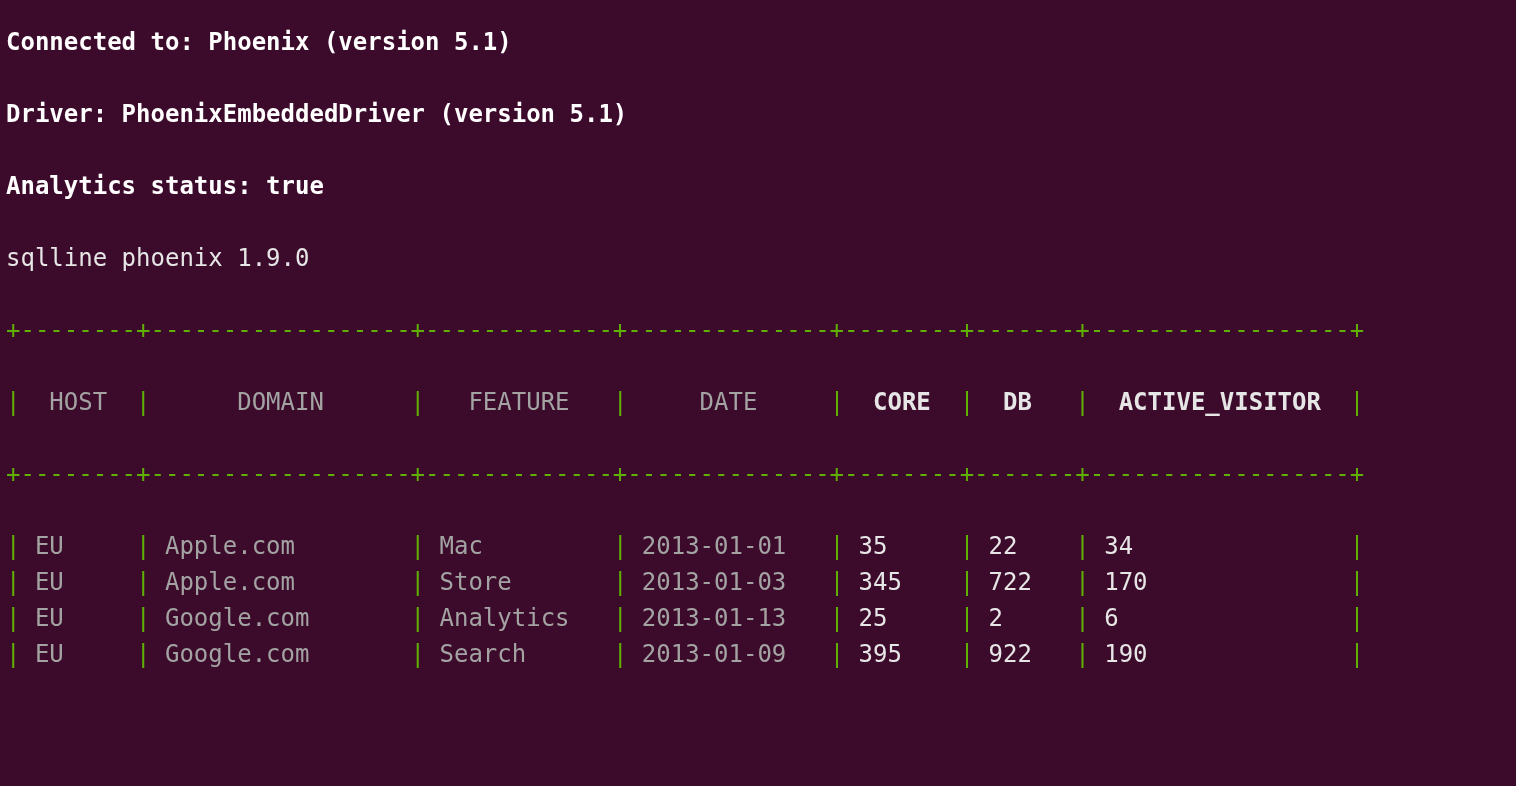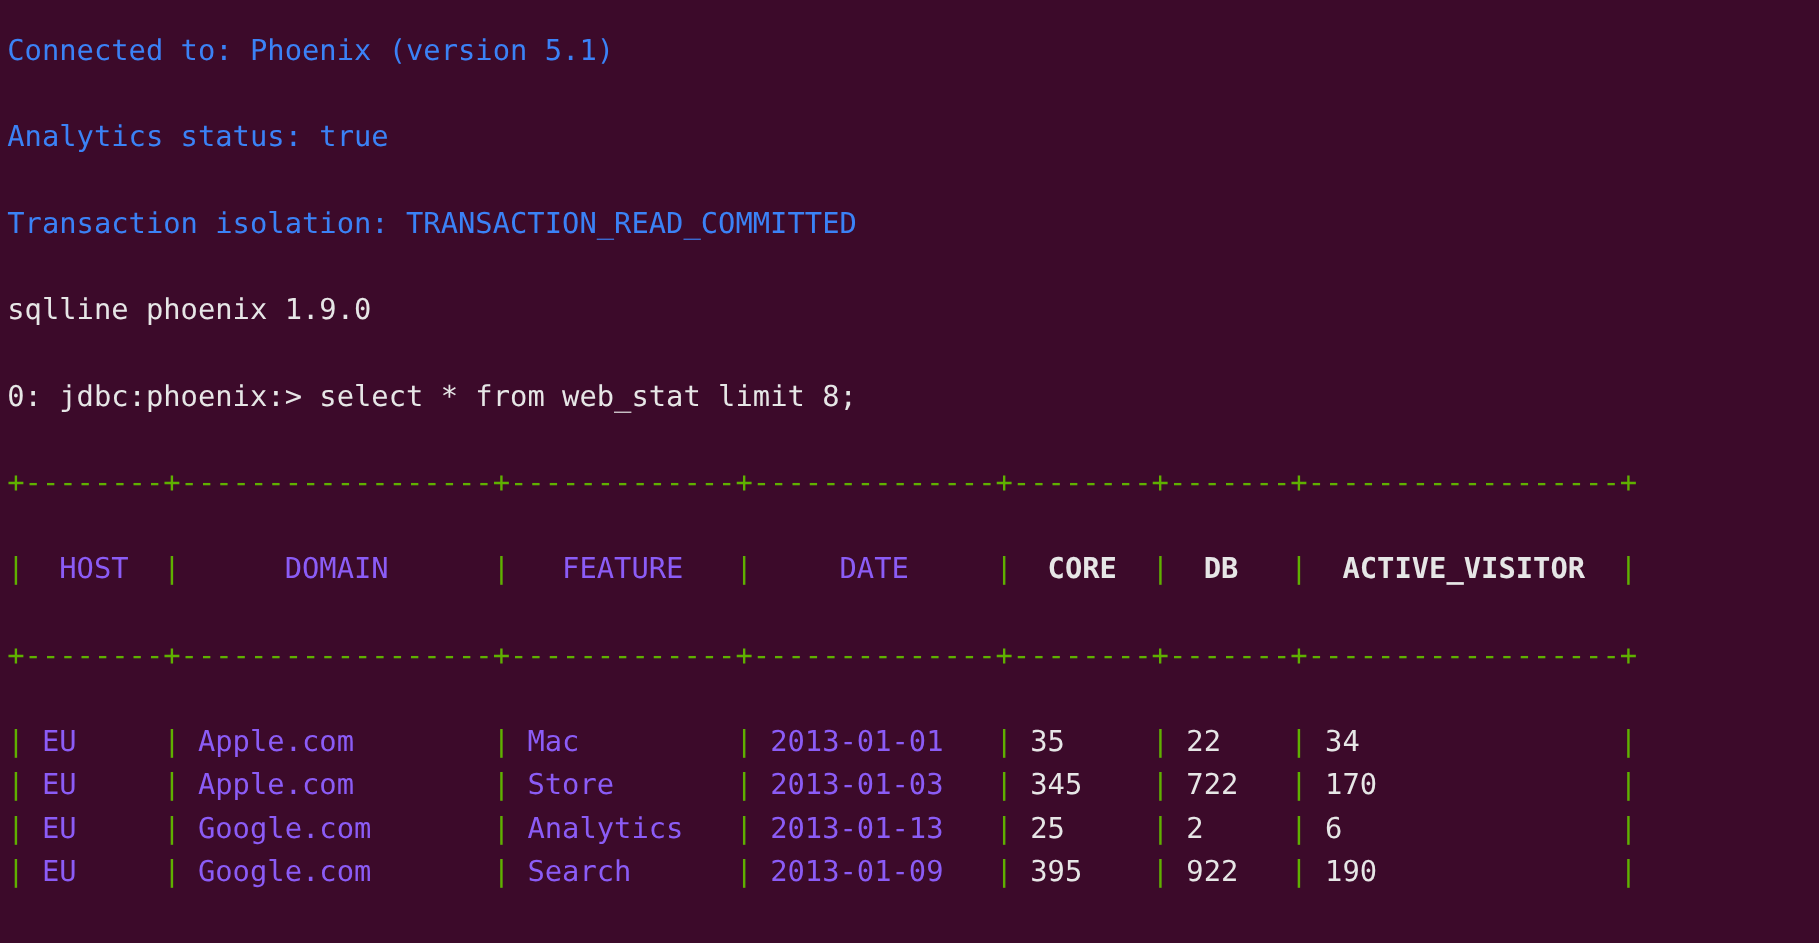--- a/index.html
+++ b/index.html
@@ -9,35 +9,34 @@
     font-family: 'Ubuntu Mono', 'DejaVu Sans Mono', 'Consolas', monospace;
     font-size: 24px;
     line-height: 1.5;
     -webkit-font-smoothing: antialiased;
   }
   .terminal {
     padding: 0 6px;
     white-space: pre;
     color: #e6e6e6;
   }
-  .dim      { color: #3b82f6; }          
+  .dim      { color: #ffffff; font-weight: bold; }          
   .fg       { color: #e6e6e6; }          
-  .cyan     { color: #8b5cf6; }          
+  .cyan     { color: #a3a3a3; }          
   .green    { color: #5fb000; }          
   .bold     { font-weight: 700; margin-top: 23px; }
   .line     { display: block; height: 1.5em; }
 </style>
 </head>
 <body>
 
 <pre class="terminal"><span class="line dim">Connected to: Phoenix (version 5.1)</span>
+<span class="line dim">Driver: PhoenixEmbeddedDriver (version 5.1)</span>
 <span class="line dim">Analytics status: true</span>
-<span class="line dim">Transaction isolation: TRANSACTION_READ_COMMITTED</span>
 <span class="line fg">sqlline phoenix 1.9.0</span>
-<span class="line"><span class="fg">0: jdbc:phoenix:&gt;</span><span class="fg"> </span><span class="fg">select * from web_stat limit 8;</span></span>
 <span id="table-top" class="line green">+--------+------------------+-------------+--------------+--------+-------+------------------+</span>
 <span id="table-headers" class="line"><span class="green">|</span><span class="cyan">  HOST  </span><span class="green">|</span><span class="cyan">      DOMAIN      </span><span class="green">|</span><span class="cyan">   FEATURE   </span><span class="green">|</span><span class="cyan">     DATE     </span><span class="green">|</span><span class="fg bold">  CORE  </span><span class="green">|</span><span class="fg bold">  DB   </span><span class="green">|</span><span class="fg bold">  ACTIVE_VISITOR  </span><span class="green">|</span></span>
 <span id="table-sep" class="line green">+--------+------------------+-------------+--------------+--------+-------+------------------+</span>
 <span id="table-body"><span class="line"><span class="green">|</span><span class="cyan"> EU     </span><span class="green">|</span><span class="cyan"> Apple.com        </span><span class="green">|</span><span class="cyan"> Mac         </span><span class="green">|</span><span class="cyan"> 2013-01-01   </span><span class="green">|</span><span class="fg"> 35     </span><span class="green">|</span><span class="fg"> 22    </span><span class="green">|</span><span class="fg"> 34               </span><span class="green">|</span></span><span class="line"><span class="green">|</span><span class="cyan"> EU     </span><span class="green">|</span><span class="cyan"> Apple.com        </span><span class="green">|</span><span class="cyan"> Store       </span><span class="green">|</span><span class="cyan"> 2013-01-03   </span><span class="green">|</span><span class="fg"> 345    </span><span class="green">|</span><span class="fg"> 722   </span><span class="green">|</span><span class="fg"> 170              </span><span class="green">|</span></span><span class="line"><span class="green">|</span><span class="cyan"> EU     </span><span class="green">|</span><span class="cyan"> Google.com       </span><span class="green">|</span><span class="cyan"> Analytics   </span><span class="green">|</span><span class="cyan"> 2013-01-13   </span><span class="green">|</span><span class="fg"> 25     </span><span class="green">|</span><span class="fg"> 2     </span><span class="green">|</span><span class="fg"> 6                </span><span class="green">|</span></span><span class="line"><span class="green">|</span><span class="cyan"> EU     </span><span class="green">|</span><span class="cyan"> Google.com       </span><span class="green">|</span><span class="cyan"> Search      </span><span class="green">|</span><span class="cyan"> 2013-01-09   </span><span class="green">|</span><span class="fg"> 395    </span><span class="green">|</span><span class="fg"> 922   </span><span class="green">|</span><span class="fg"> 190              </span><span class="green">|</span></span></span>
 
 
 
 </pre>
 
 </body></html>

